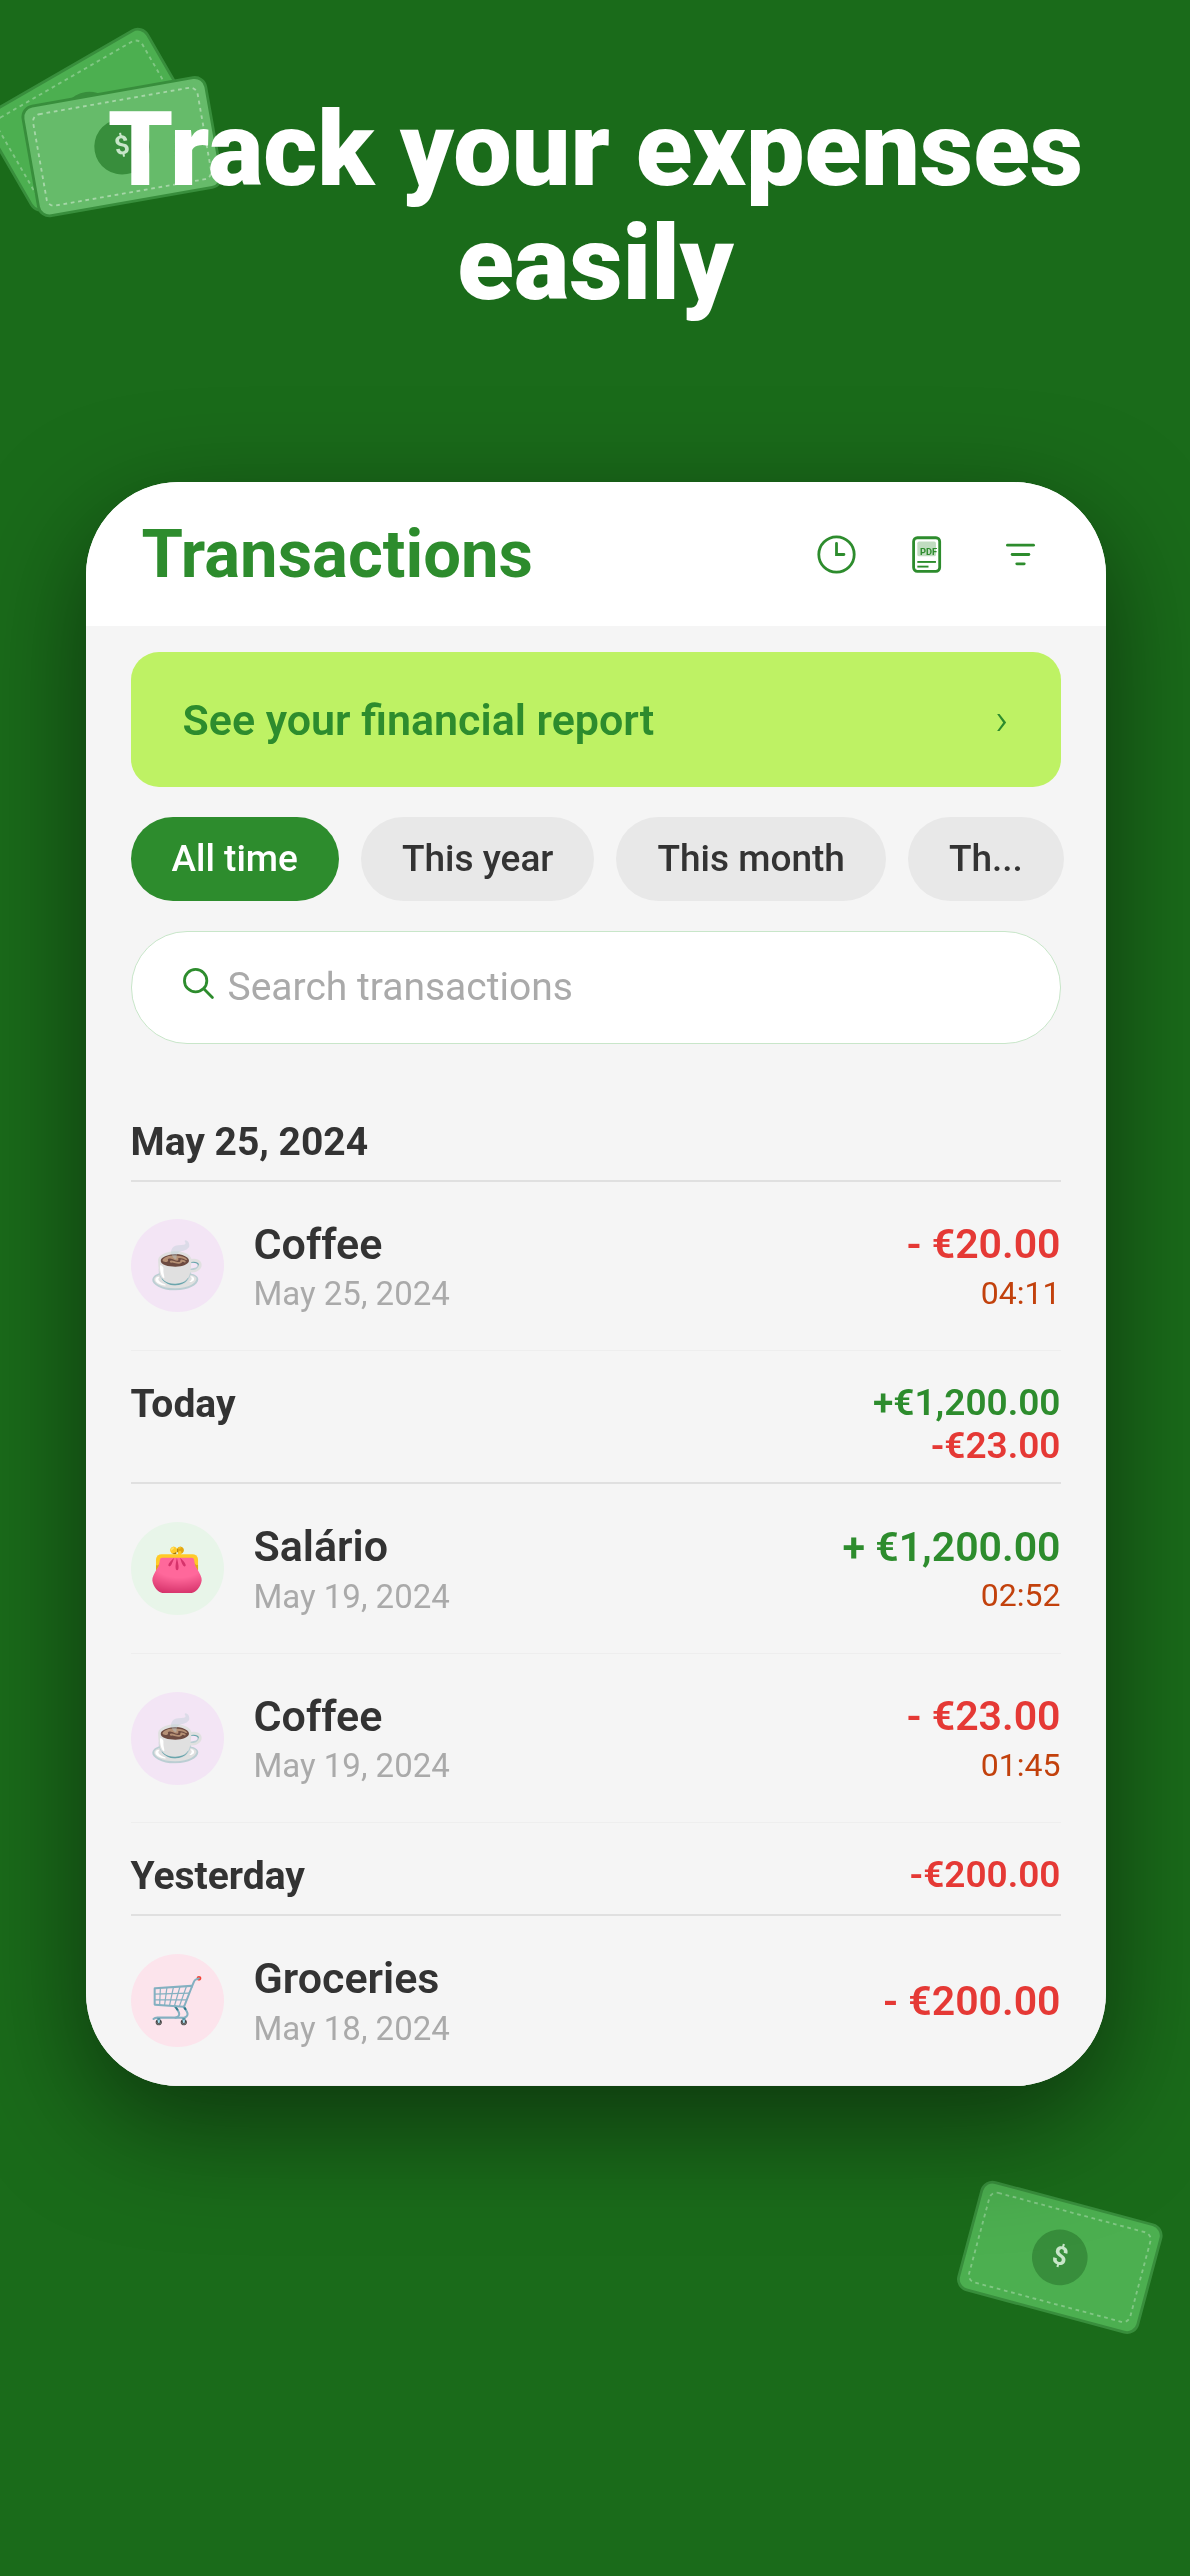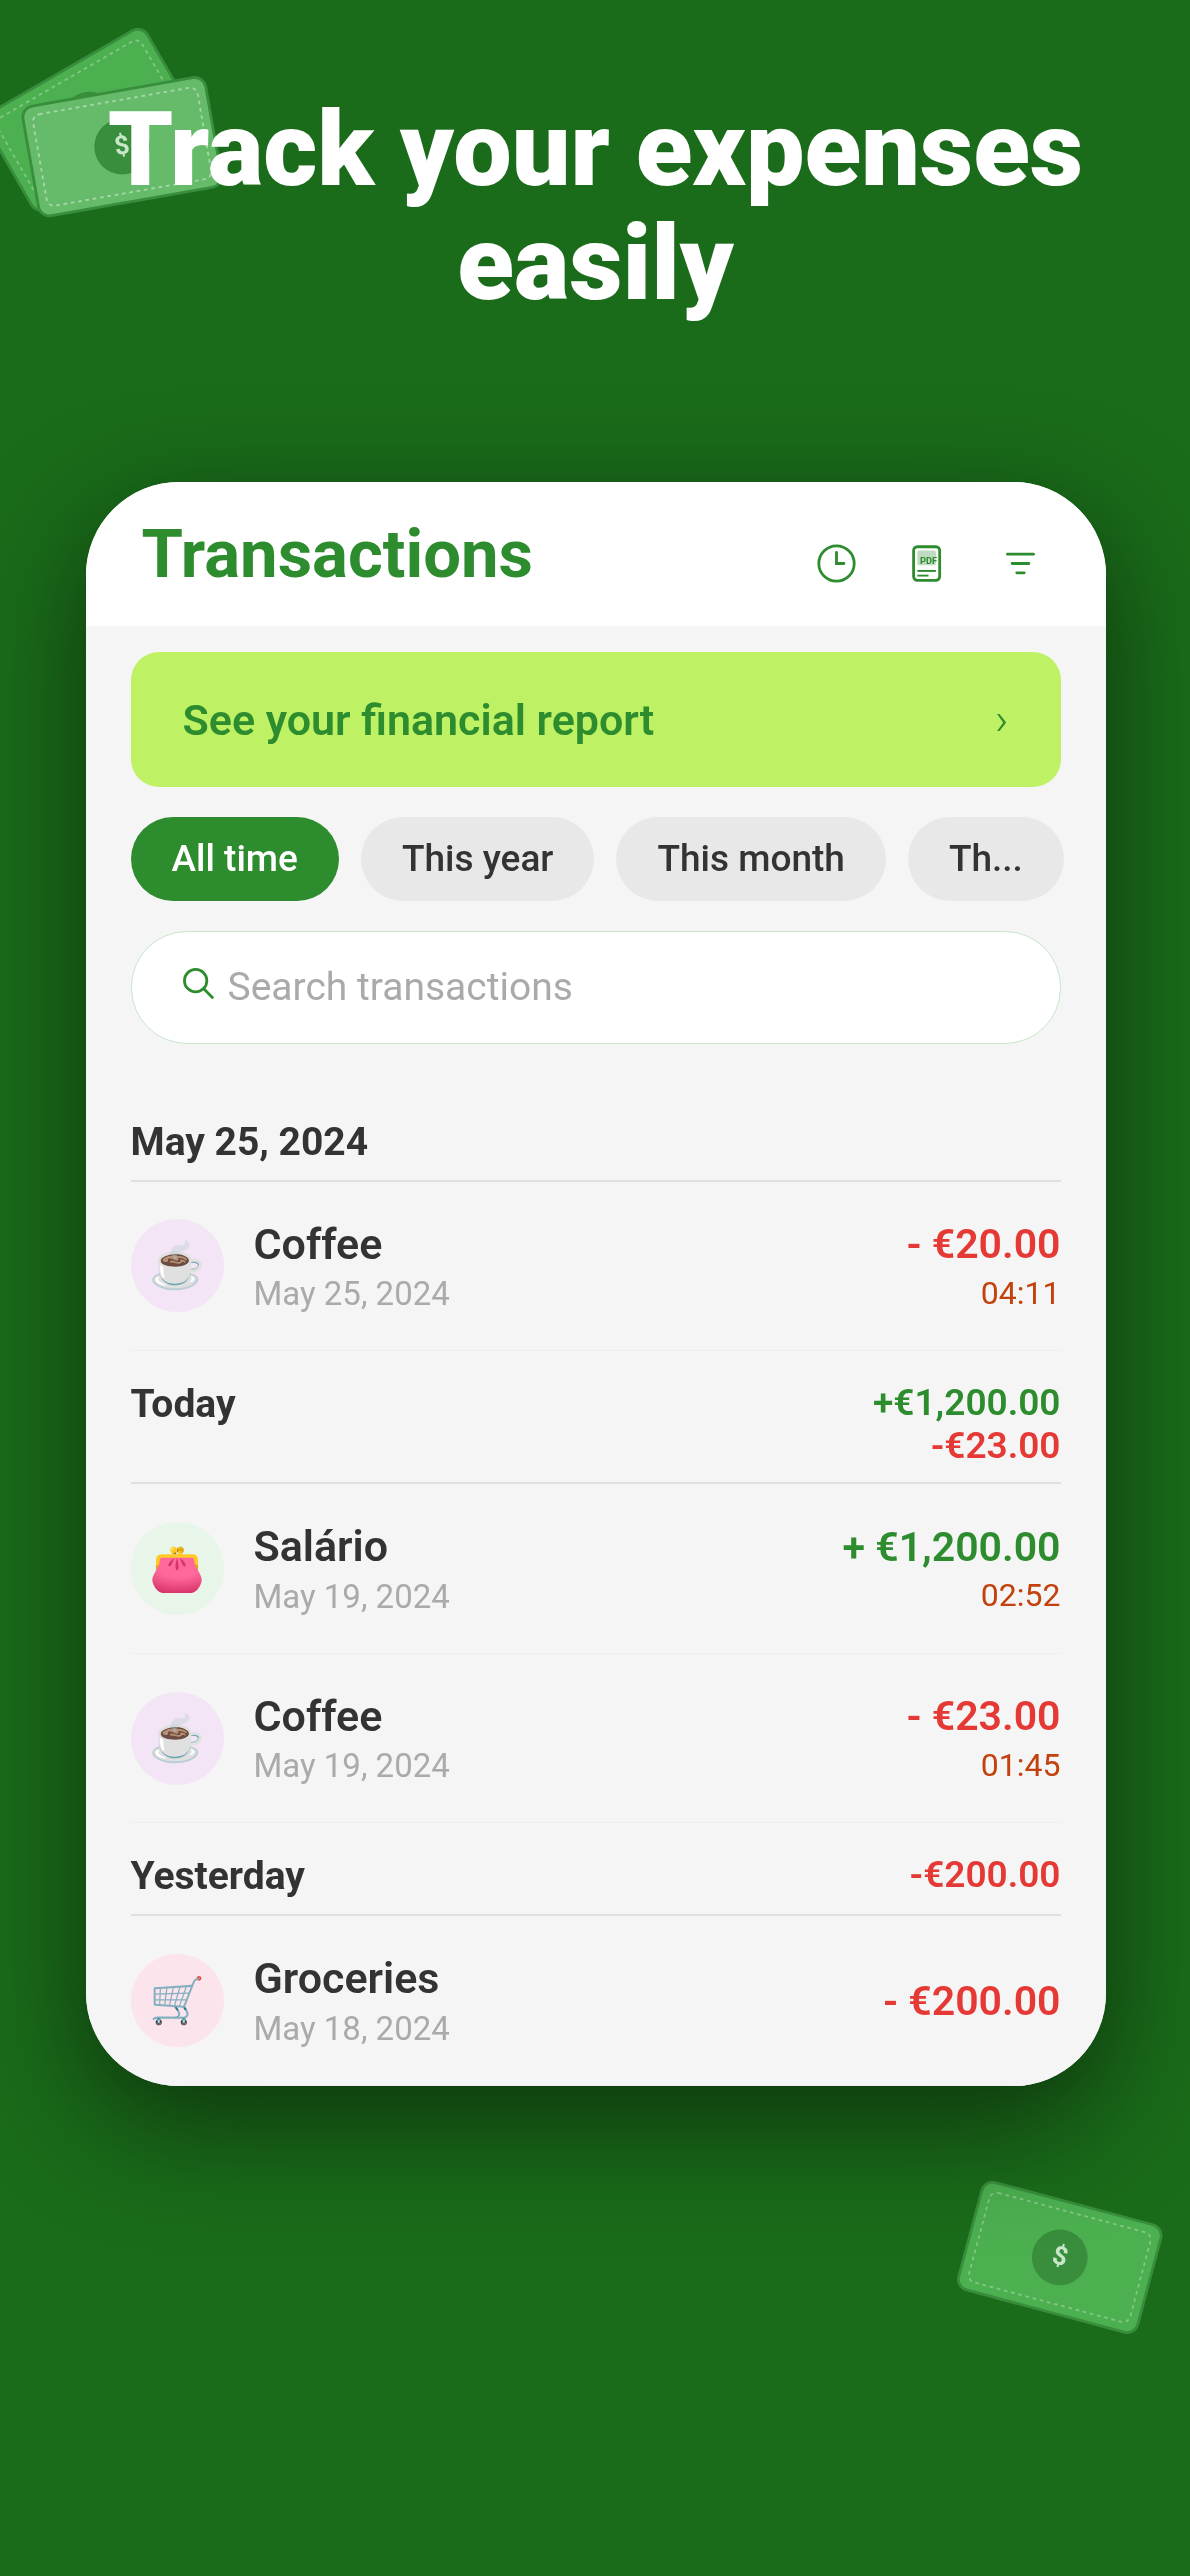--- a/index.html
+++ b/index.html
@@ -71,21 +71,21 @@
     .app-content {
       background: #f5f5f5;
       padding: 0;
     }
 
     
     .app-header {
       background: white;
       display: flex;
       justify-content: space-between;
-      align-items: flex-end;
+      align-items: center;
       padding: 33px 56px 33px;
     }
 
     .app-title {
       font-size: 67px;
       font-weight: 700;
       color: #2d8c2d;
     }
 
     .header-icons {

